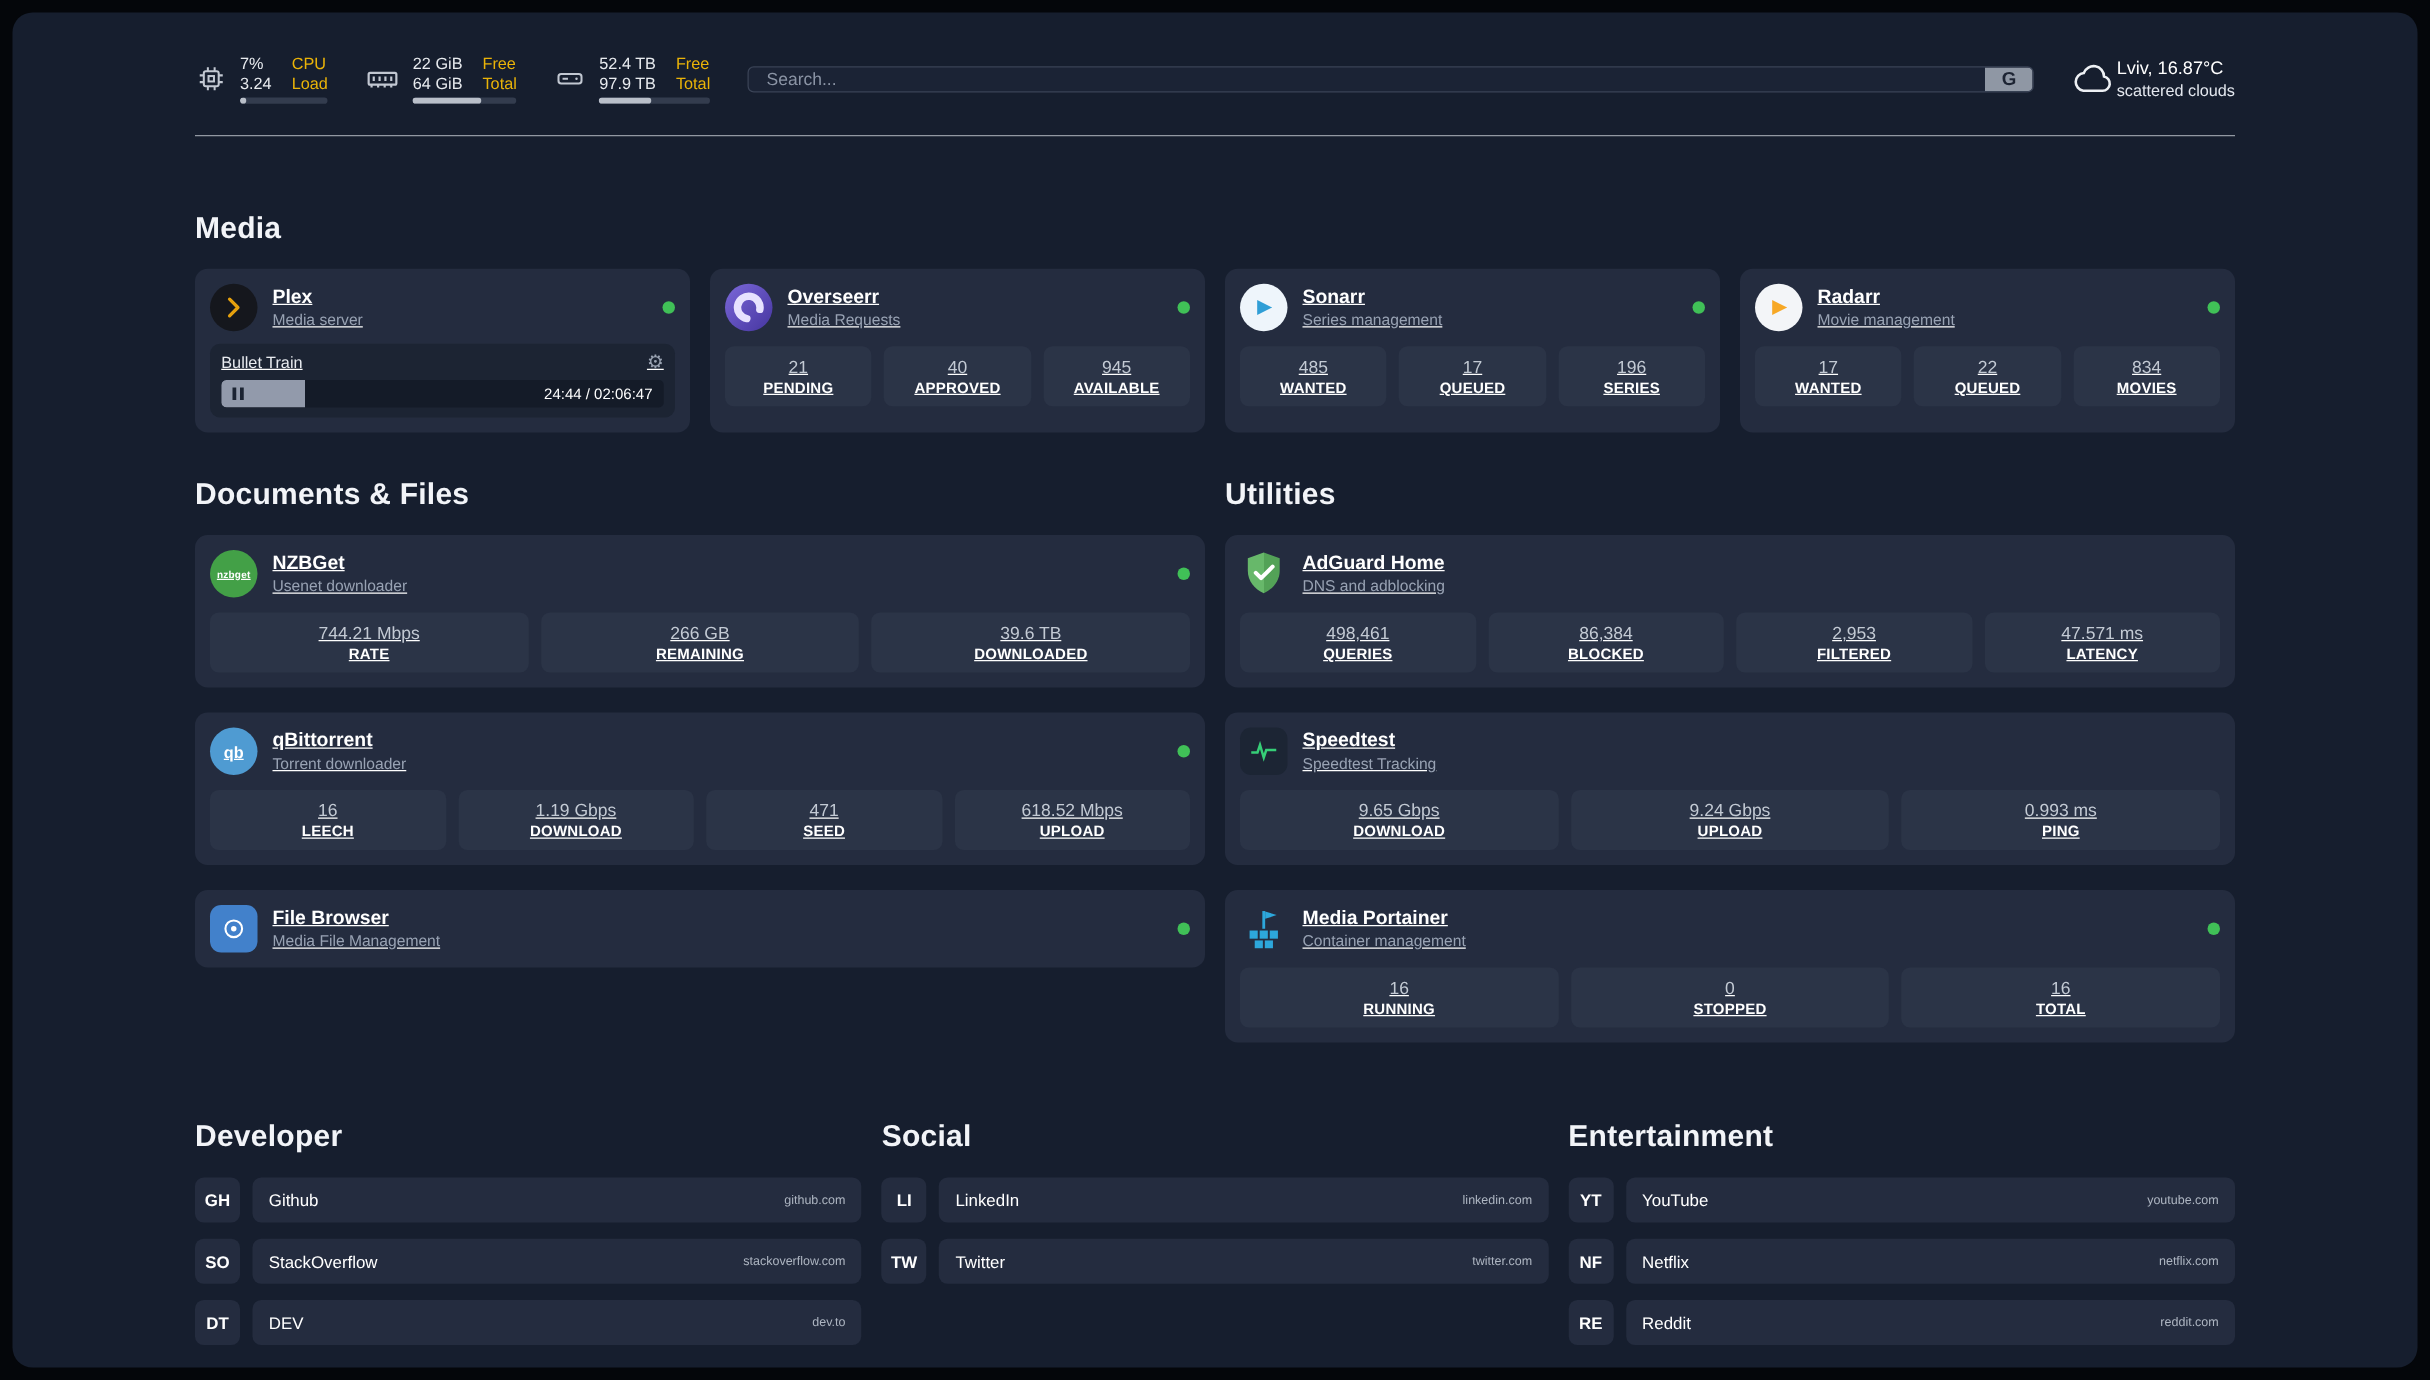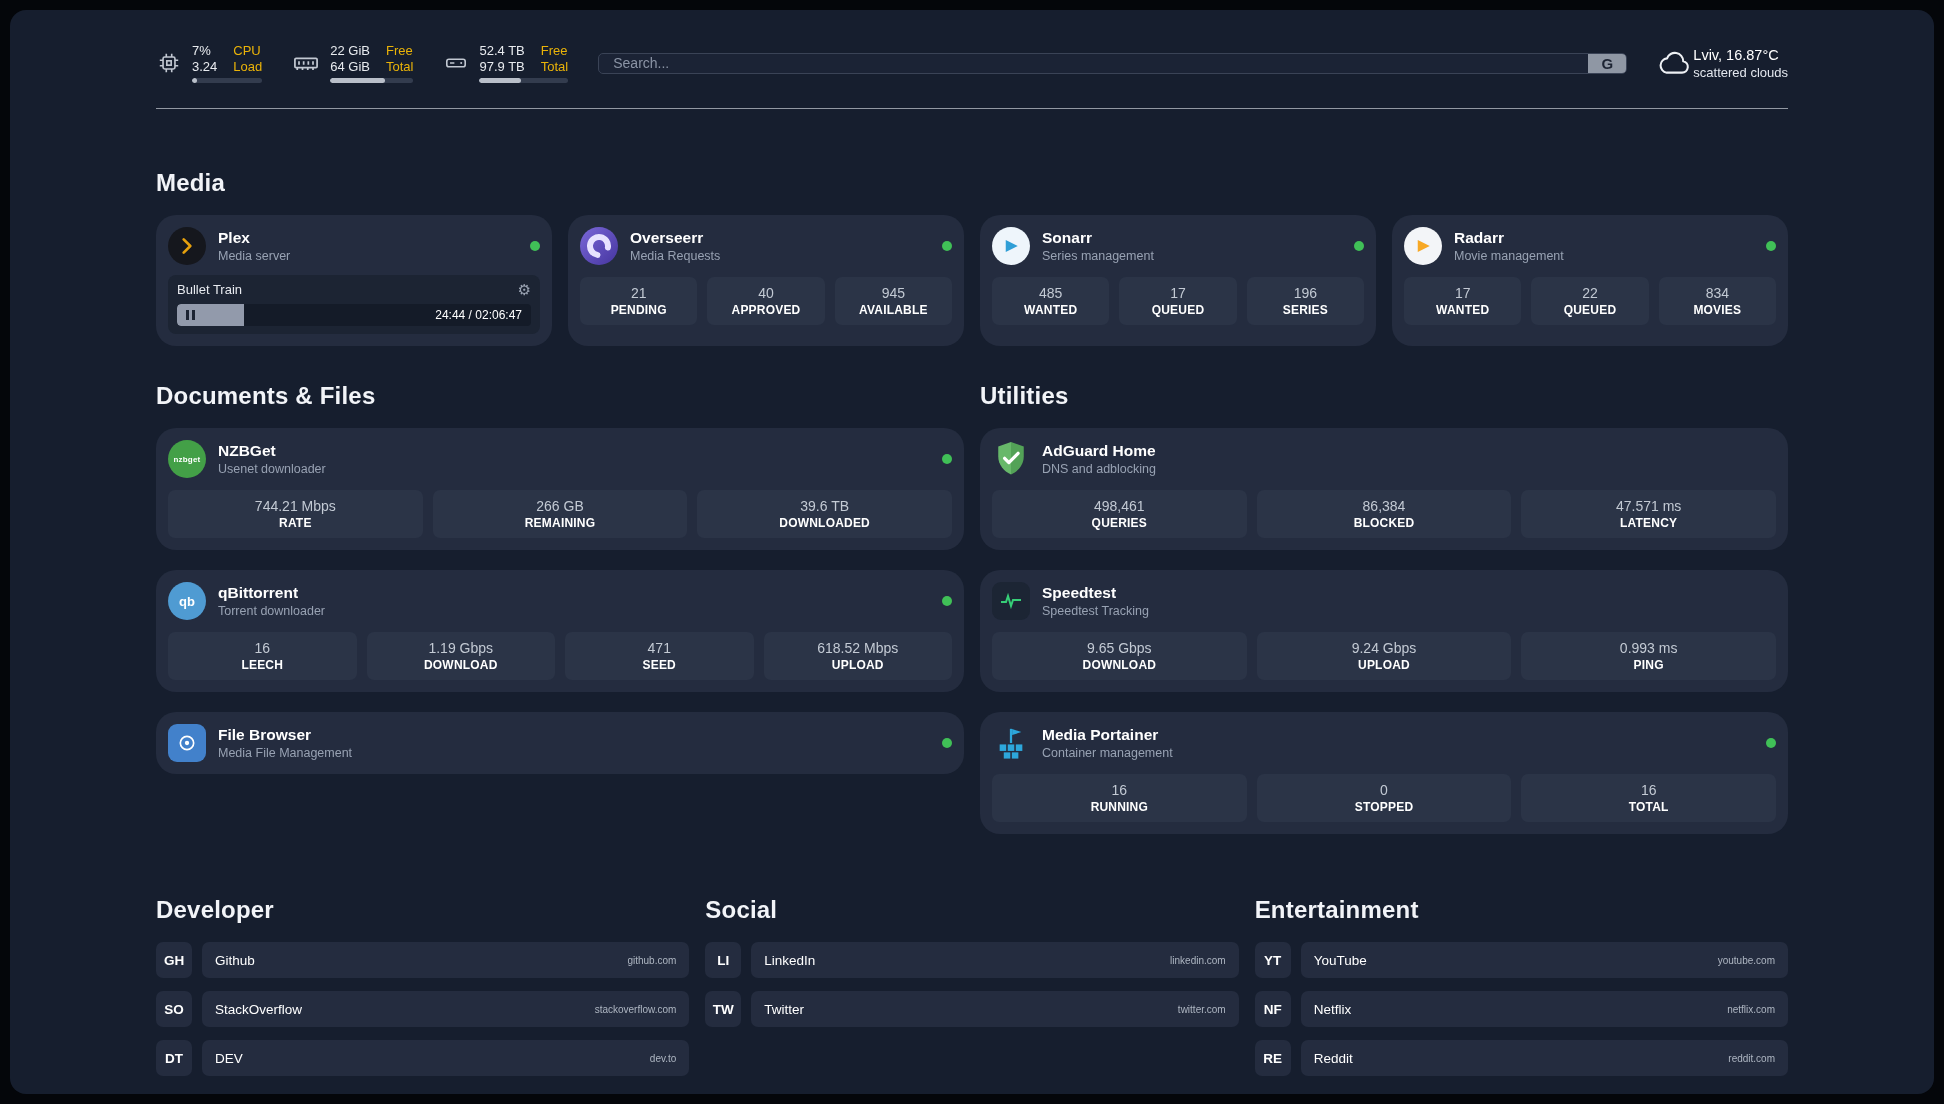--- a/index.html
+++ b/index.html
@@ -38,21 +38,21 @@
   .weather-loc { font-size:14.5px; color:#FFFFFF; }
   .weather-cond { font-size:13px; color:#E3E7EE; }
 
   .divider { margin-top:16px; border-bottom:1px solid rgba(214,218,225,0.65); }
 
   
   .section-title { font-size:24px; font-weight:700; color:#F2F4F8; letter-spacing:0.2px; }
   .section-media { margin-top:60px; }
   .media-grid { display:grid; grid-template-columns:repeat(4,1fr); gap:16px; margin-top:18px; }
 
-  .card { background:#242C3F; border-radius:20px; padding:12px; }
+  .card { background:#242C3F; border-radius:10px; padding:12px;text-decoration:underline; }
   .card-head { display:flex; align-items:center; gap:12px; }
   .app-icon { width:38px; height:38px; border-radius:50%; display:flex; align-items:center;
     justify-content:center; flex-shrink:0; overflow:hidden; }
   .app-meta { display:flex; flex-direction:column; gap:2px; min-width:0; }
   .app-name { font-size:15.5px; font-weight:600; color:#FFFFFF; white-space:nowrap; }
   .app-sub { font-size:12.5px; color:#98A2B3; white-space:nowrap; }
   .status-dot { width:10px; height:10px; border-radius:50%; background:#40C057; margin-left:auto; flex-shrink:0; }
 
   .stats { display:grid; grid-auto-flow:column; grid-auto-columns:1fr; gap:10px; margin-top:12px; }
   .stat { background:#2B3447; border-radius:7px; padding:8px 4px 7px; text-align:center; }
@@ -431,20 +431,24 @@
         <div class="stats">
           <div class="stat">
             <div class="stat-value">498,461</div>
             <div class="stat-label">QUERIES</div>
           </div>
           <div class="stat">
             <div class="stat-value">86,384</div>
             <div class="stat-label">BLOCKED</div>
           </div>
           <div class="stat">
+            <div class="stat-value">2,953</div>
+            <div class="stat-label">FILTERED</div>
+          </div>
+          <div class="stat">
             <div class="stat-value">47.571 ms</div>
             <div class="stat-label">LATENCY</div>
           </div>
         </div>
       </div>
 
       <div class="card">
         <div class="card-head">
           <span class="app-icon speedtest">
             <svg width="24" height="24" viewBox="0 0 24 24">

